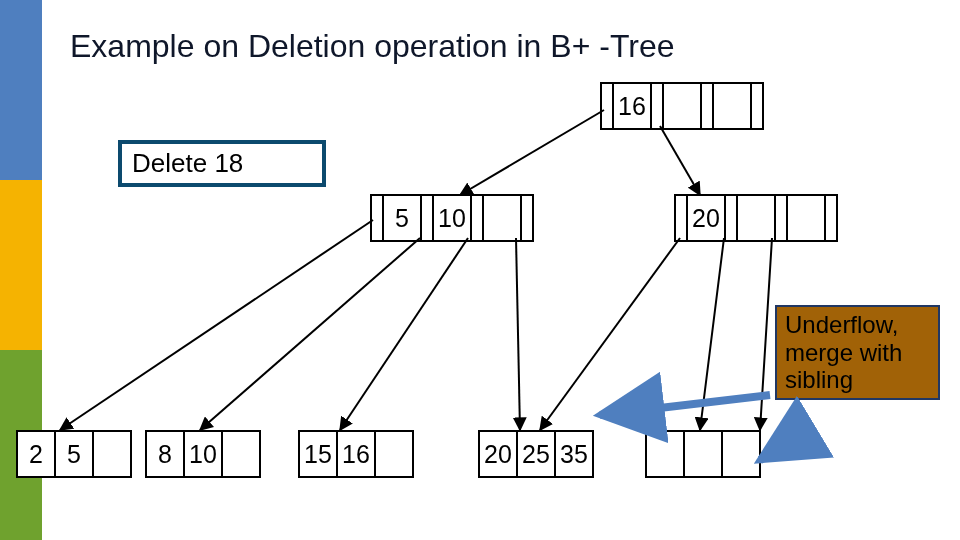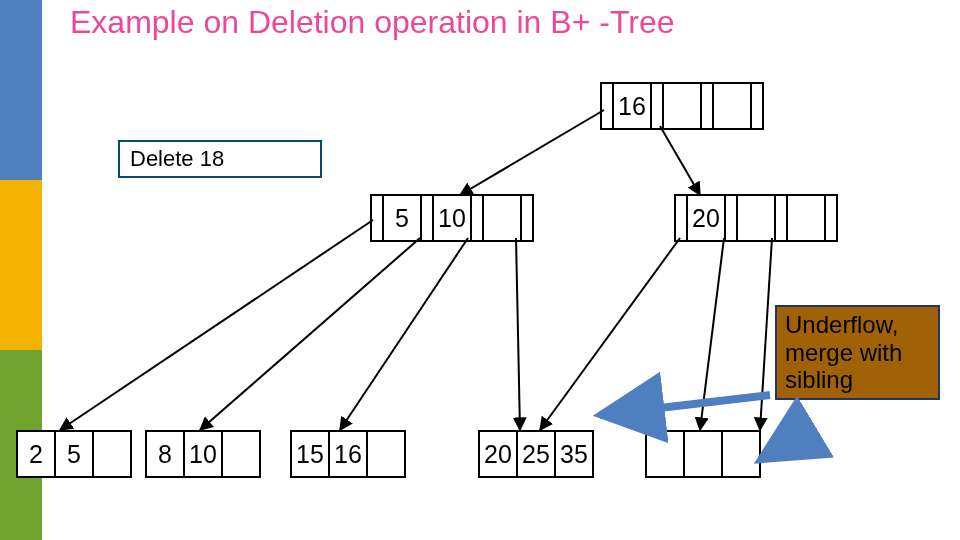--- a/index.html
+++ b/index.html
@@ -1,20 +1,20 @@
 <!DOCTYPE html>
 <html><head>
 <meta charset="utf-8">
 <style>
   html,body{margin:0;padding:0;width:960px;height:540px;background:#fff;font-family:Arial,Helvetica,sans-serif;overflow:hidden}
   .stage{position:relative;width:960px;height:540px}
   .leftbar{position:absolute;left:0;top:0;width:42px;height:540px}
   .band{position:absolute;left:0;width:42px}
-  .title{position:absolute;left:70px;top:4px;font-size:32px;color:#ec4899}
-  .boxlabel{position:absolute;border:2px solid #0c4a6e;background:#fff;font-size:22px;padding:4px 10px;color:#000}
+  .title{position:absolute;left:70px;top:28px;font-size:32px;color:#0f172a}
+  .boxlabel{position:absolute;border:4px solid #0c4a6e;background:#fff;font-size:26px;padding:4px 10px;color:#000}
   .anno{position:absolute;border:2px solid #203764;background:#a16207;font-size:24px;color:#000;padding:4px 8px;line-height:1.15}
   .node{position:absolute;display:flex;border:2px solid #000;height:44px;background:#fff}
   .slot{width:36px;border-right:2px solid #000;display:flex;align-items:center;justify-content:center;font-size:25px}
   .ptr{width:10px;border-right:2px solid #000;background:#fff}
   .ptr:last-child{border-right:none}
   .slot:last-child{border-right:none}
   svg{position:absolute;left:0;top:0;pointer-events:none}
 </style>
 </head>
 <body>
@@ -63,21 +63,21 @@
 <div class="node" style="left:16px;top:430px">
   <span class="slot">2</span>
   <span class="slot">5</span>
   <span class="slot"></span>
 </div>
 <div class="node" style="left:145px;top:430px">
   <span class="slot">8</span>
   <span class="slot">10</span>
   <span class="slot"></span>
 </div>
-<div class="node" style="left:290px;top:430px">
+<div class="node" style="left:298px;top:430px">
   <span class="slot">15</span>
   <span class="slot">16</span>
   <span class="slot"></span>
 </div>
 <div class="node" style="left:478px;top:430px">
   <span class="slot">20</span>
   <span class="slot">25</span>
   <span class="slot">35</span>
 </div>
 <div class="node" style="left:645px;top:430px">

